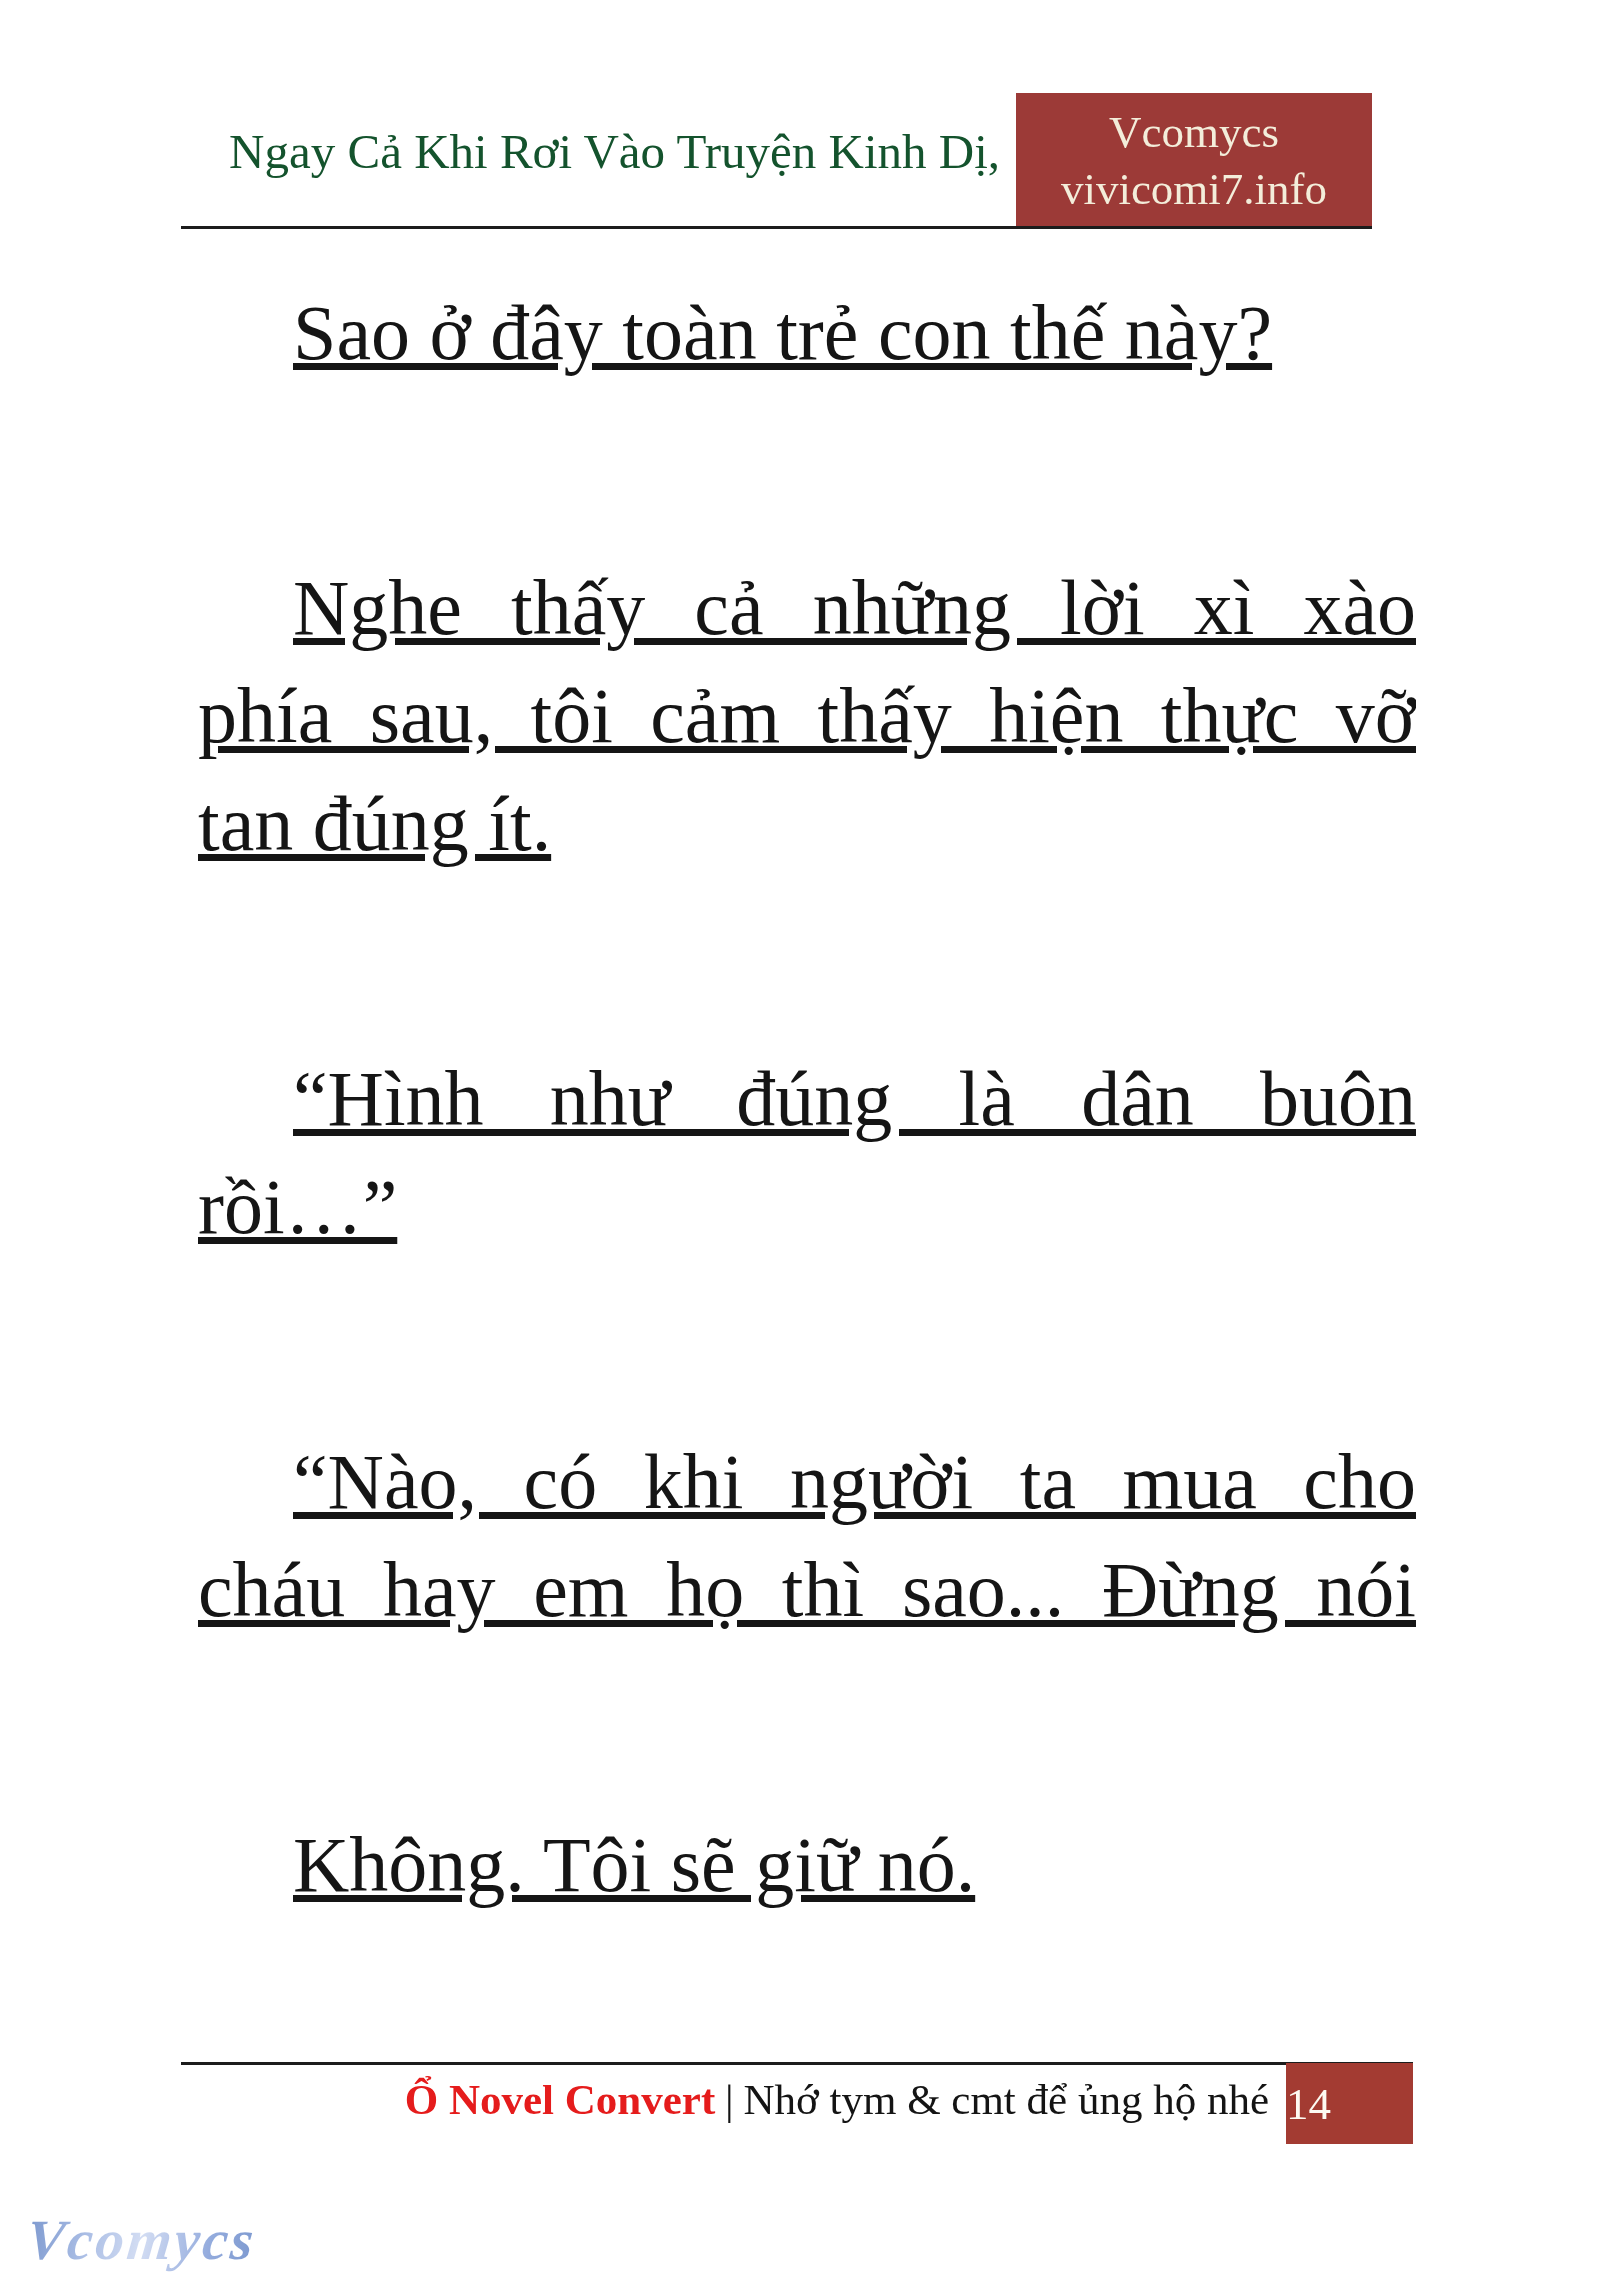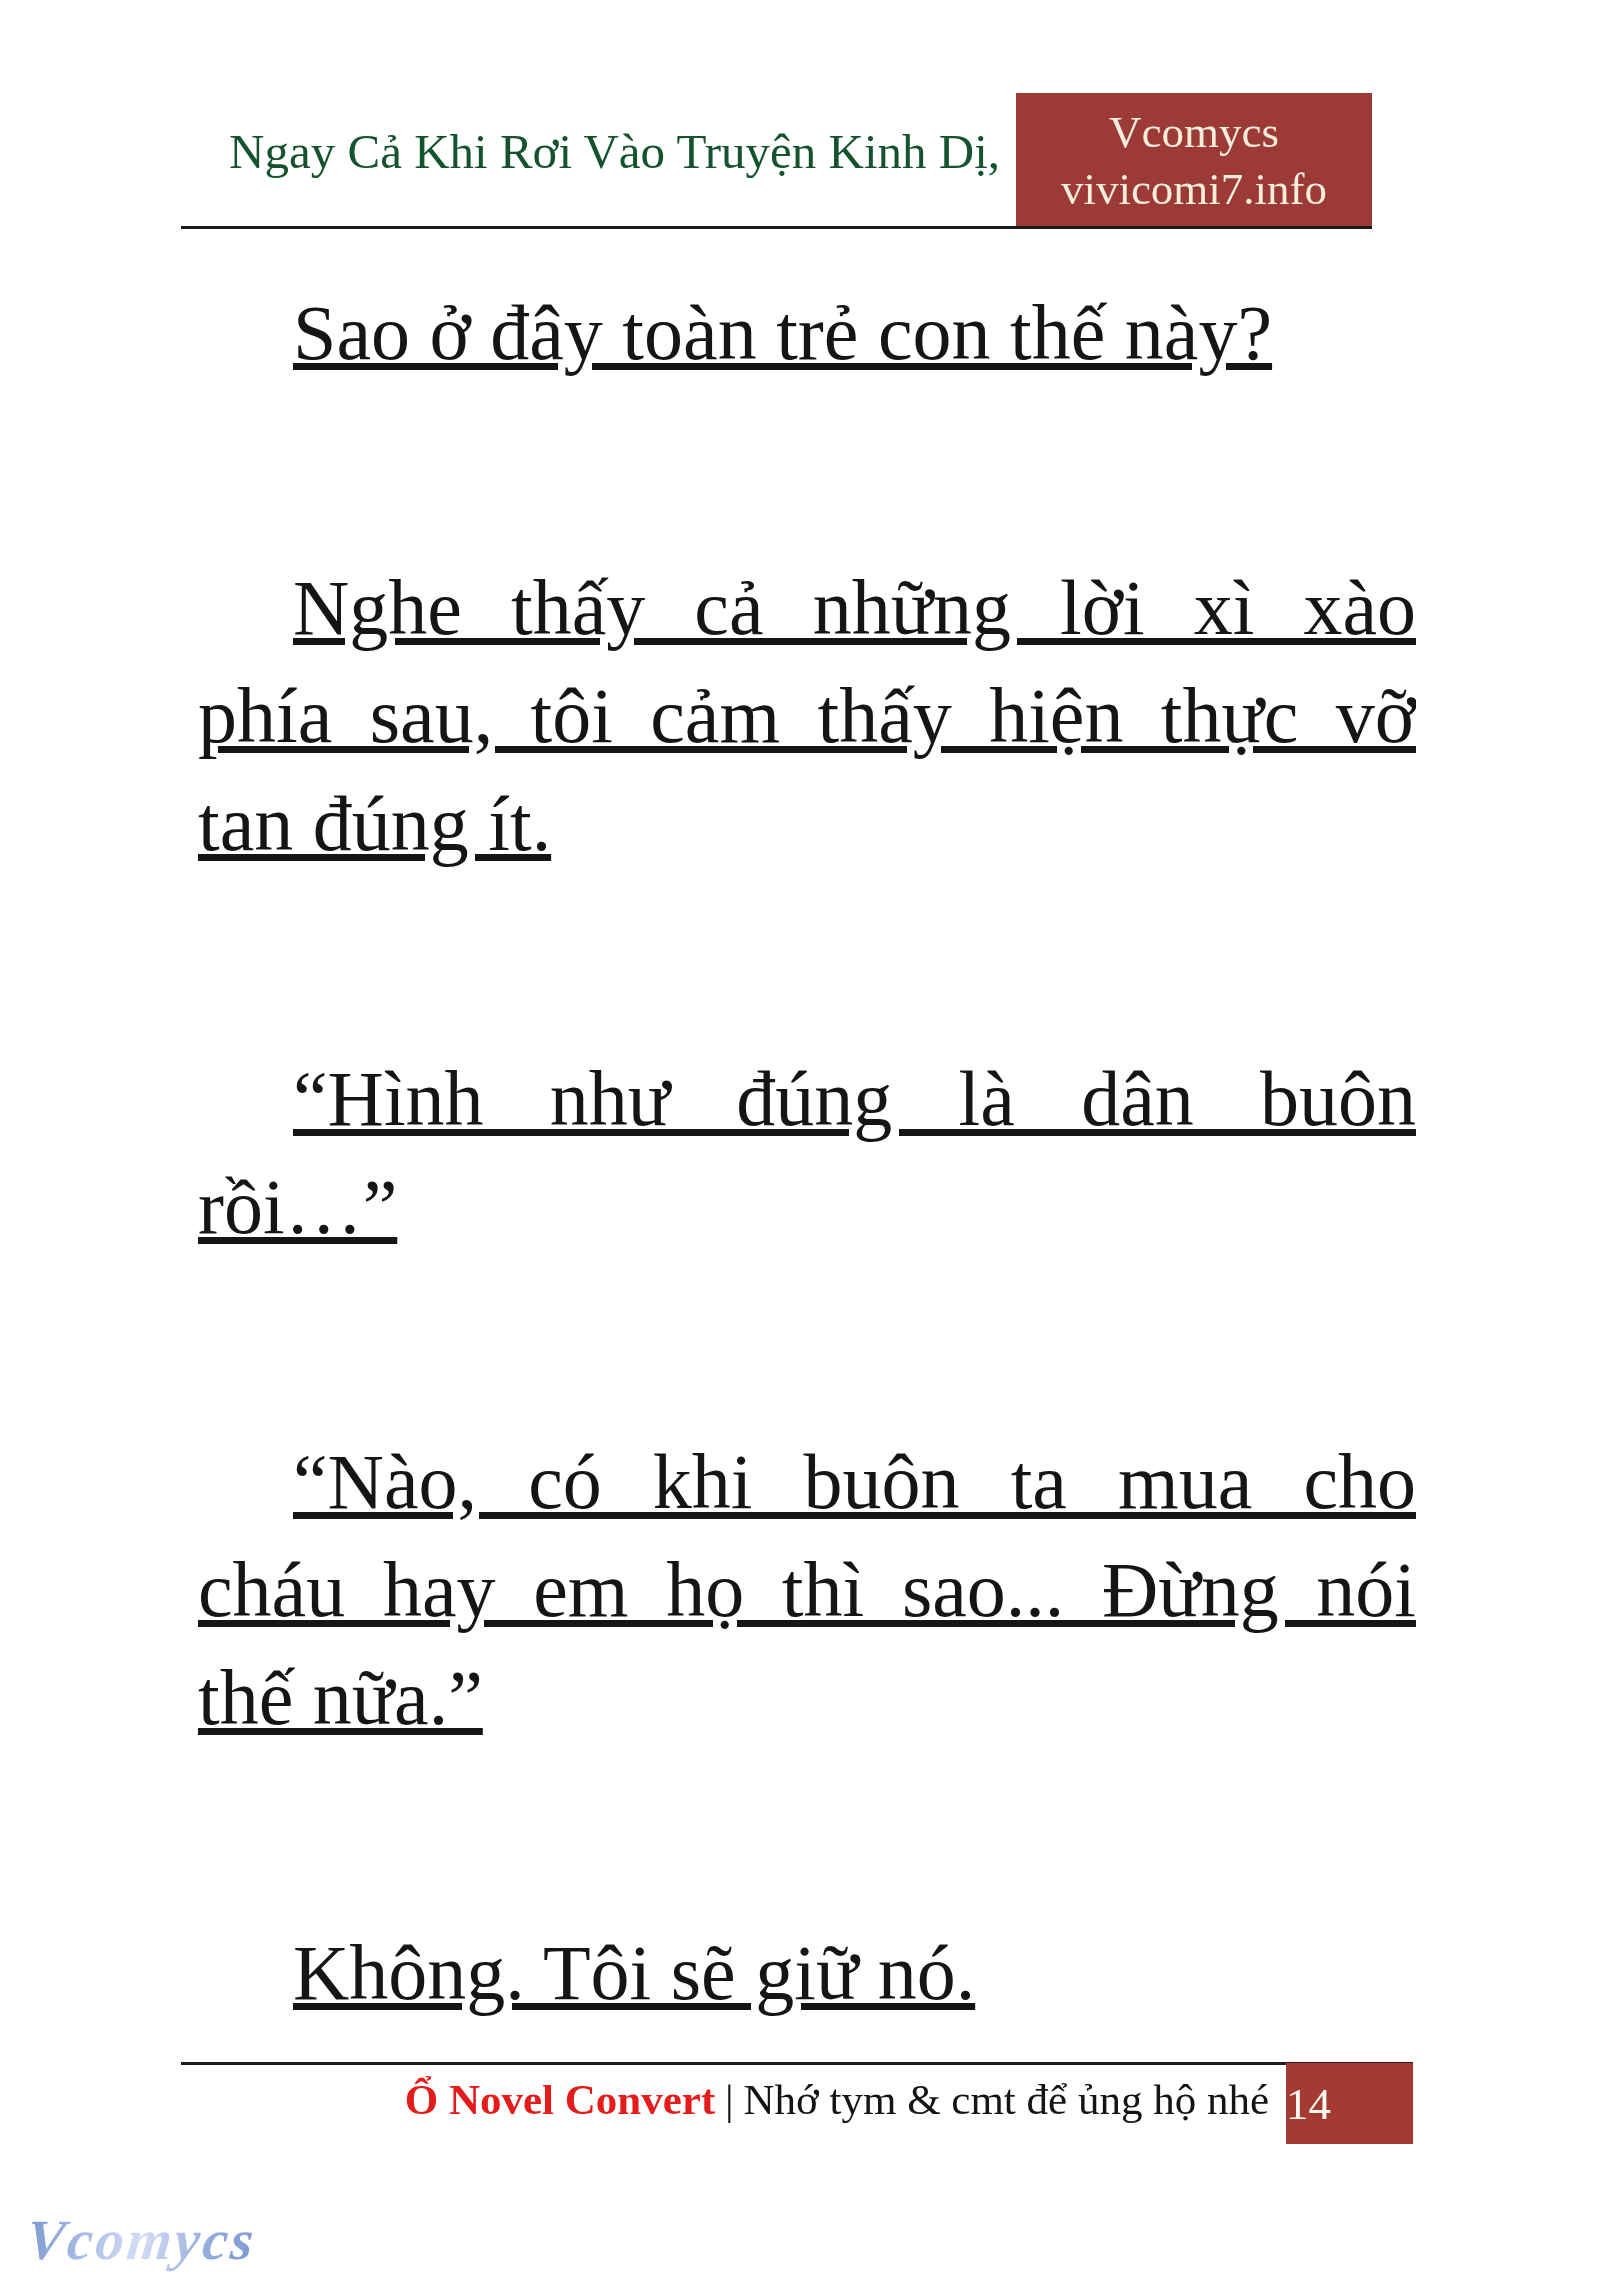--- a/index.html
+++ b/index.html
@@ -80,23 +80,22 @@
     <div class="para">
       <div class="bline just indent">Nghe thấy cả những lời xì xào</div>
       <div class="bline just">phía sau, tôi cảm thấy hiện thực vỡ</div>
       <div class="bline last">tan đúng ít.</div>
     </div>
     <div class="para">
       <div class="bline just indent">“Hình như đúng là dân buôn</div>
       <div class="bline last">rồi…”</div>
     </div>
     <div class="para">
-      <div class="bline just indent">“Nào, có khi buôn ta mua cho</div>
+      <div class="bline just indent">“Nào, có khi người ta mua cho</div>
       <div class="bline just">cháu hay em họ thì sao... Đừng nói</div>
-      <div class="bline last">thế nữa.”</div>
     </div>
     <div class="para">
       <div class="bline last indent">Không. Tôi sẽ giữ nó.</div>
     </div>
   </main>
 
 <div class="rule-bottom"></div>
 
 <div class="footer-line">
   <span class="brand">Ổ Novel Convert</span><span class="sep">|</span><span>Nhớ tym &amp; cmt để ủng hộ nhé</span>

